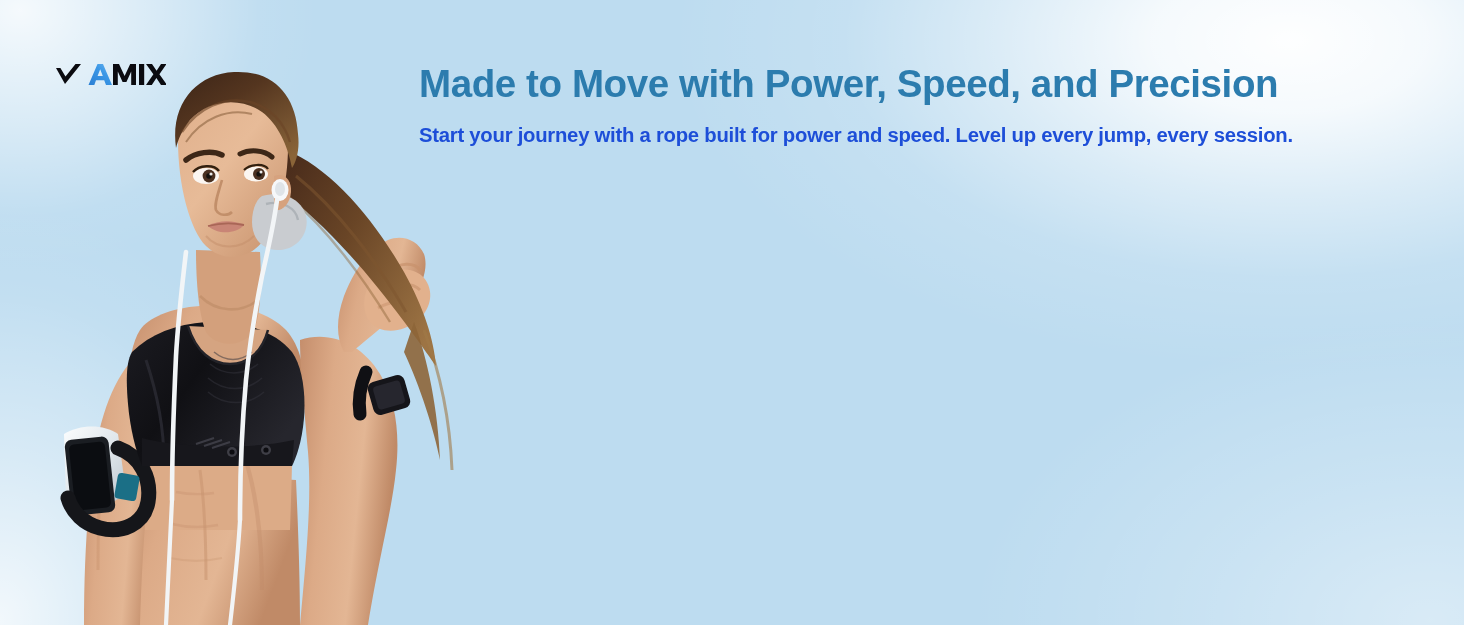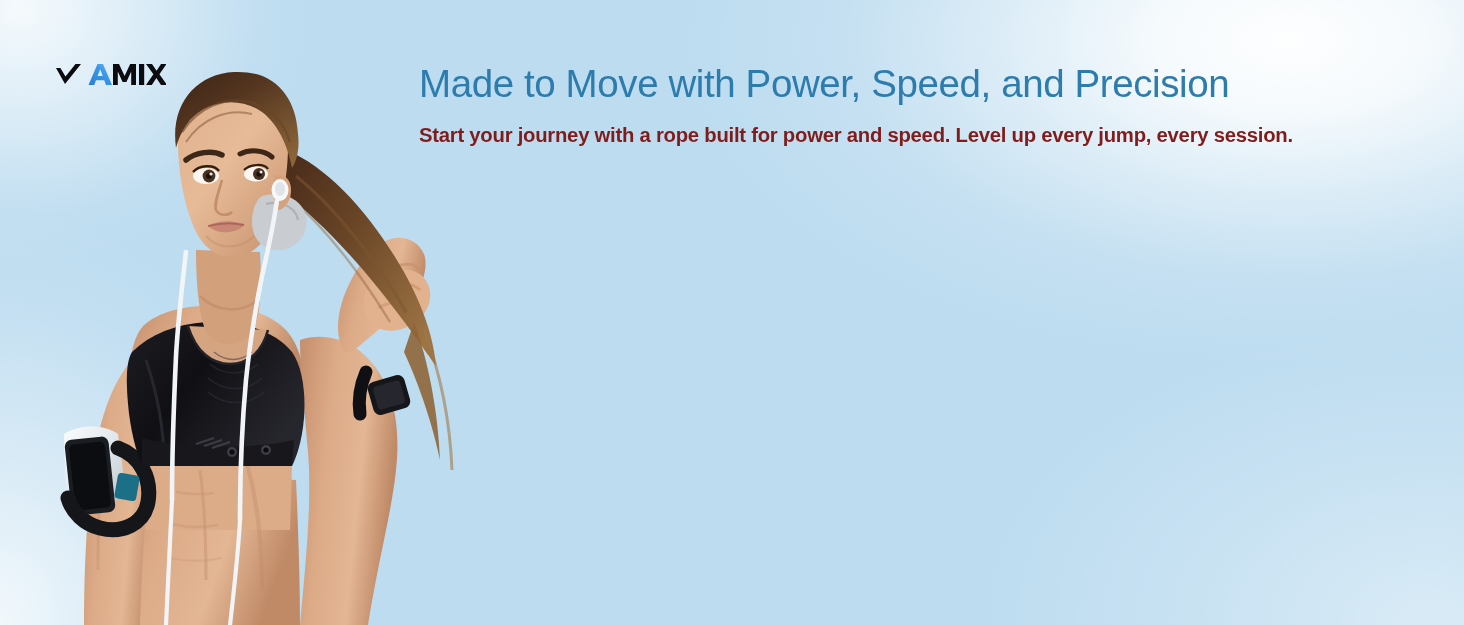--- a/index.html
+++ b/index.html
@@ -76,37 +76,37 @@
   .logo svg { display: block; }
 
   
   .headline {
     position: absolute;
     left: 419px;
     top: 61px;
     width: 1000px;
     margin: 0;
     font-size: 38.5px;
-    font-weight: 400;
+    font-weight: 700;
     letter-spacing: -0.4px;
     line-height: 1.18;
     color: #2c7cae;
     white-space: nowrap;
   }
   .subheadline {
     position: absolute;
     left: 419px;
     top: 122px;
     width: 1010px;
     margin: 0;
     font-size: 20.3px;
     font-weight: 700;
     letter-spacing: -0.25px;
     line-height: 1.3;
-    color: #7f1d1d;
+    color: #1d4ed8;
     white-space: nowrap;
   }
 
   
   .photo {
     position: absolute;
     left: 0;
     top: 0;
     width: 470px;
     height: 625px;

